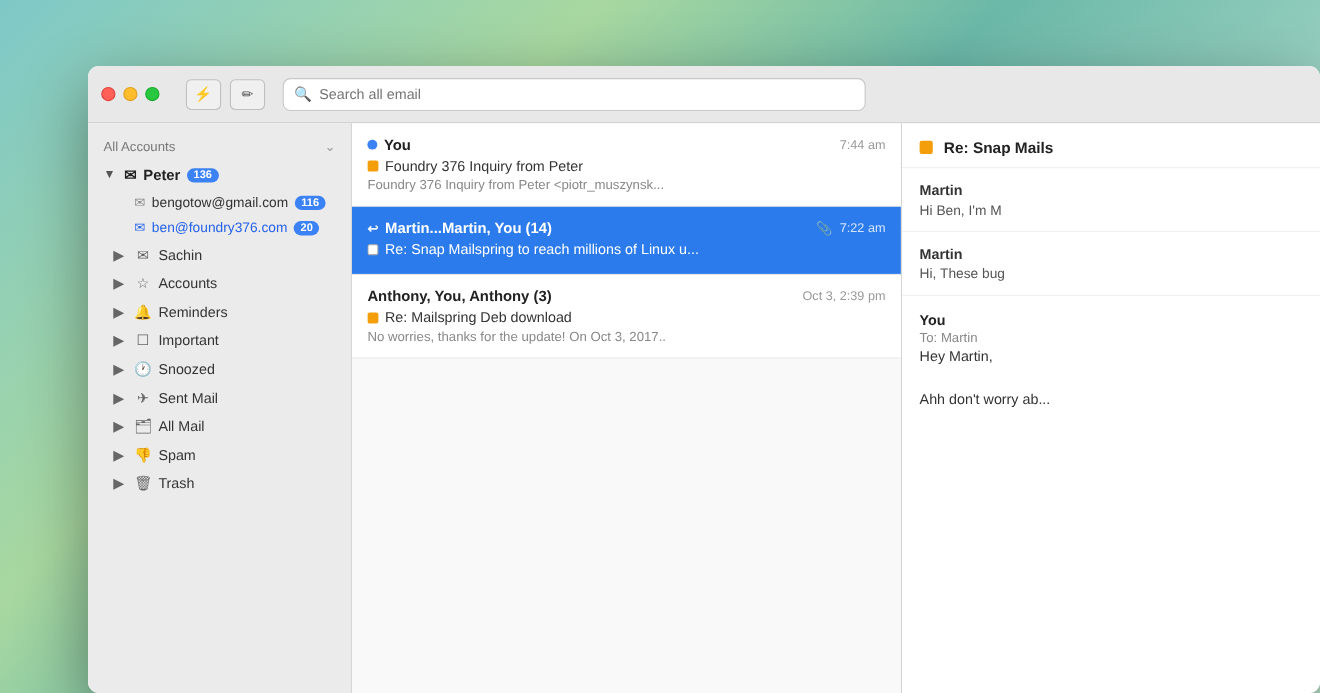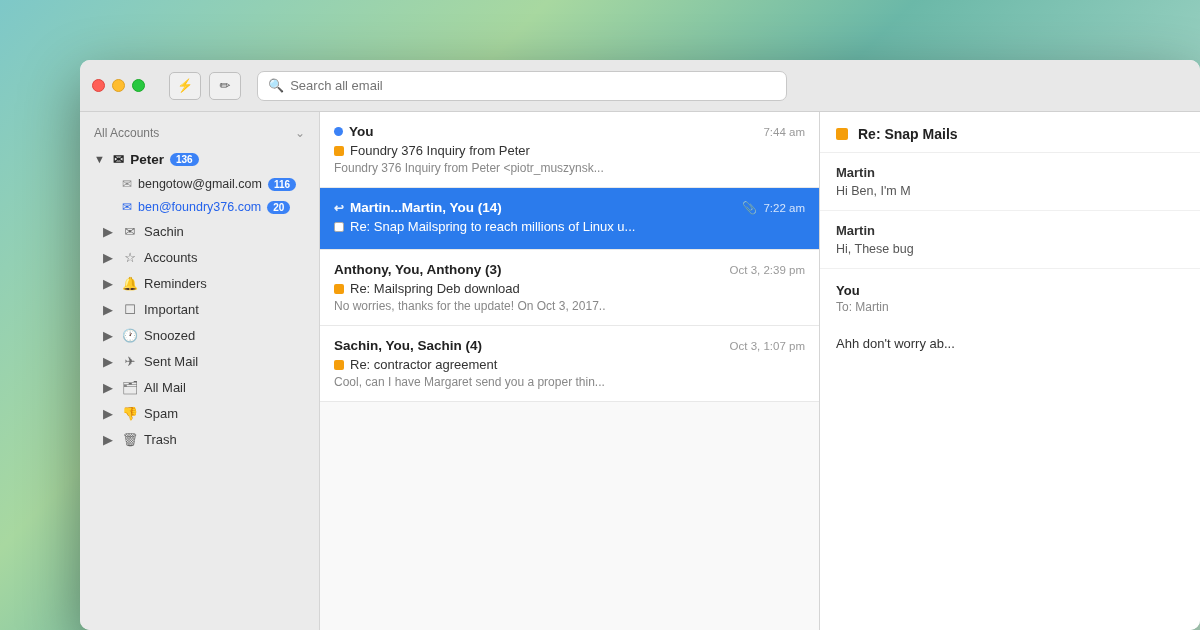--- a/index.html
+++ b/index.html
@@ -482,33 +482,20 @@
           </div>
           <span class="email-time">Oct 3, 2:39 pm</span>
         </div>
         <div class="email-subject">
           <span class="tag-dot tag-yellow"></span>
           <span>Re: Mailspring Deb download</span>
         </div>
         <div class="email-preview">No worries, thanks for the update! On Oct 3, 2017..</div>
       </div>
 
-      <div class="email-item">
-        <div class="email-row1">
-          <div class="email-sender">
-            <span>Sachin, You, Sachin (4)</span>
-          </div>
-          <span class="email-time">Oct 3, 1:07 pm</span>
-        </div>
-        <div class="email-subject">
-          <span class="tag-dot tag-yellow"></span>
-          <span>Re: contractor agreement</span>
-        </div>
-        <div class="email-preview">Cool, can I have Margaret send you a proper thin...</div>
-      </div>
 
     </div>
 
     <div class="email-preview-panel">
       <div class="preview-header">
         <span class="preview-tag"></span>
         <span class="preview-subject">Re: Snap Mails</span>
       </div>
 
       <div class="thread-message">
@@ -522,20 +509,21 @@
         <div class="thread-msg-header">
           <span class="thread-sender-name">Martin</span>
         </div>
         <div class="thread-msg-body">Hi, These bug</div>
       </div>
 
       <div class="compose-area">
         <div class="compose-from">You</div>
         <div class="compose-to">To: Martin</div>
         <div class="compose-body">
+          <p>Hey Martin,</p>
           <br>
           <p>Ahh don't worry ab...</p>
         </div>
       </div>
     </div>
 
   </div>
 </div>
 
 </body></html>

